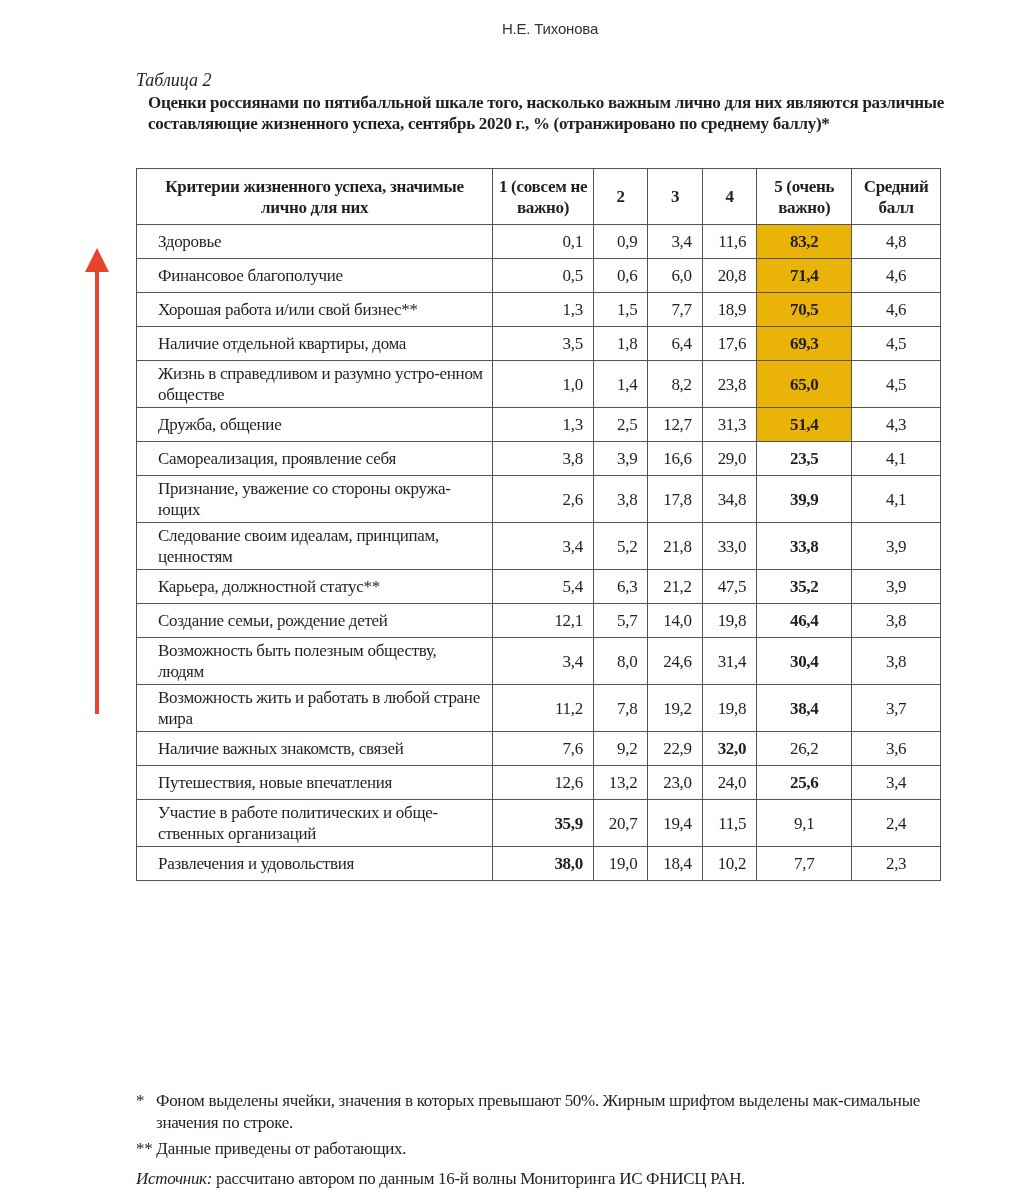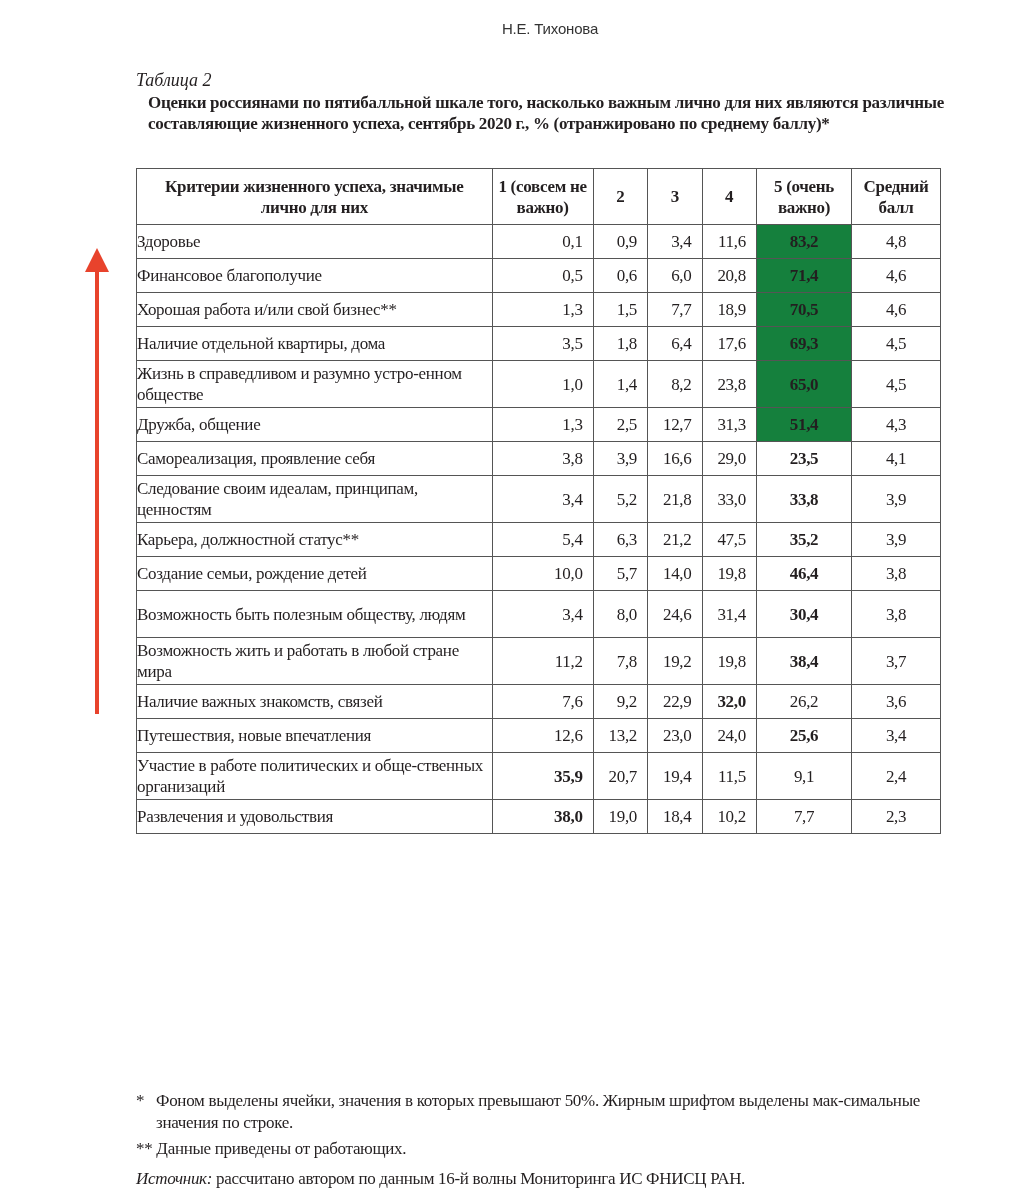--- a/index.html
+++ b/index.html
@@ -24,25 +24,25 @@
       border-collapse: collapse; font-size: 17px; letter-spacing: -0.3px;
     }
     table.data th, table.data td {
       border: 1px solid #555; padding: 0 8px; vertical-align: middle;
     }
     table.data th {
       font-weight: bold; text-align: center; line-height: 21px; height: 55px;
       padding: 0 4px;
     }
     table.data td { line-height: 21px; }
-    table.data td.crit { text-align: left; padding-left: 0; }
+    table.data td.crit { text-align: left; padding-left: 21px; }
     table.data td.num { text-align: right; padding-right: 10px; }
     table.data td.c5 { text-align: center; }
     table.data td.avg { text-align: center; }
-    table.data td.hl { background: #15803d; margin-left: 16px; }
+    table.data td.hl { background: #eab308; margin-left: 16px; }
     table.data td.b { font-weight: bold; }
     tr.single td { height: 33px; }
     tr.double td { height: 46px; }
     .footnotes {
       position: absolute; top: 1090px; left: 136px; width: 840px; font-size: 17px;
       line-height: 22px; letter-spacing: -0.3px;
     }
     .fn1 { padding-left: 20px; text-indent: -20px; }
     .fn1 .mark { display: inline-block; width: 20px; text-indent: 0; }
     .fn2 { margin-top: 4px; }
@@ -142,40 +142,49 @@
       <tr class="single">
         <td class="crit">Самореализация, проявление себя</td>
         <td class="num">3,8</td>
         <td class="num">3,9</td>
         <td class="num">16,6</td>
         <td class="num">29,0</td>
         <td class="c5 b">23,5</td>
         <td class="avg">4,1</td>
       </tr>
       <tr class="double">
+        <td class="crit">Признание, уважение со стороны окружа-ющих</td>
+        <td class="num">2,6</td>
+        <td class="num">3,8</td>
+        <td class="num">17,8</td>
+        <td class="num">34,8</td>
+        <td class="c5 b">39,9</td>
+        <td class="avg">4,1</td>
+      </tr>
+      <tr class="double">
         <td class="crit">Следование своим идеалам, принципам, ценностям</td>
         <td class="num">3,4</td>
         <td class="num">5,2</td>
         <td class="num">21,8</td>
         <td class="num">33,0</td>
         <td class="c5 b">33,8</td>
         <td class="avg">3,9</td>
       </tr>
       <tr class="single">
         <td class="crit">Карьера, должностной статус**</td>
         <td class="num">5,4</td>
         <td class="num">6,3</td>
         <td class="num">21,2</td>
         <td class="num">47,5</td>
         <td class="c5 b">35,2</td>
         <td class="avg">3,9</td>
       </tr>
       <tr class="single">
         <td class="crit">Создание семьи, рождение детей</td>
-        <td class="num">10,0</td>
+        <td class="num">12,1</td>
         <td class="num">5,7</td>
         <td class="num">14,0</td>
         <td class="num">19,8</td>
         <td class="c5 b">46,4</td>
         <td class="avg">3,8</td>
       </tr>
       <tr class="double">
         <td class="crit">Возможность быть полезным обществу, людям</td>
         <td class="num">3,4</td>
         <td class="num">8,0</td>

